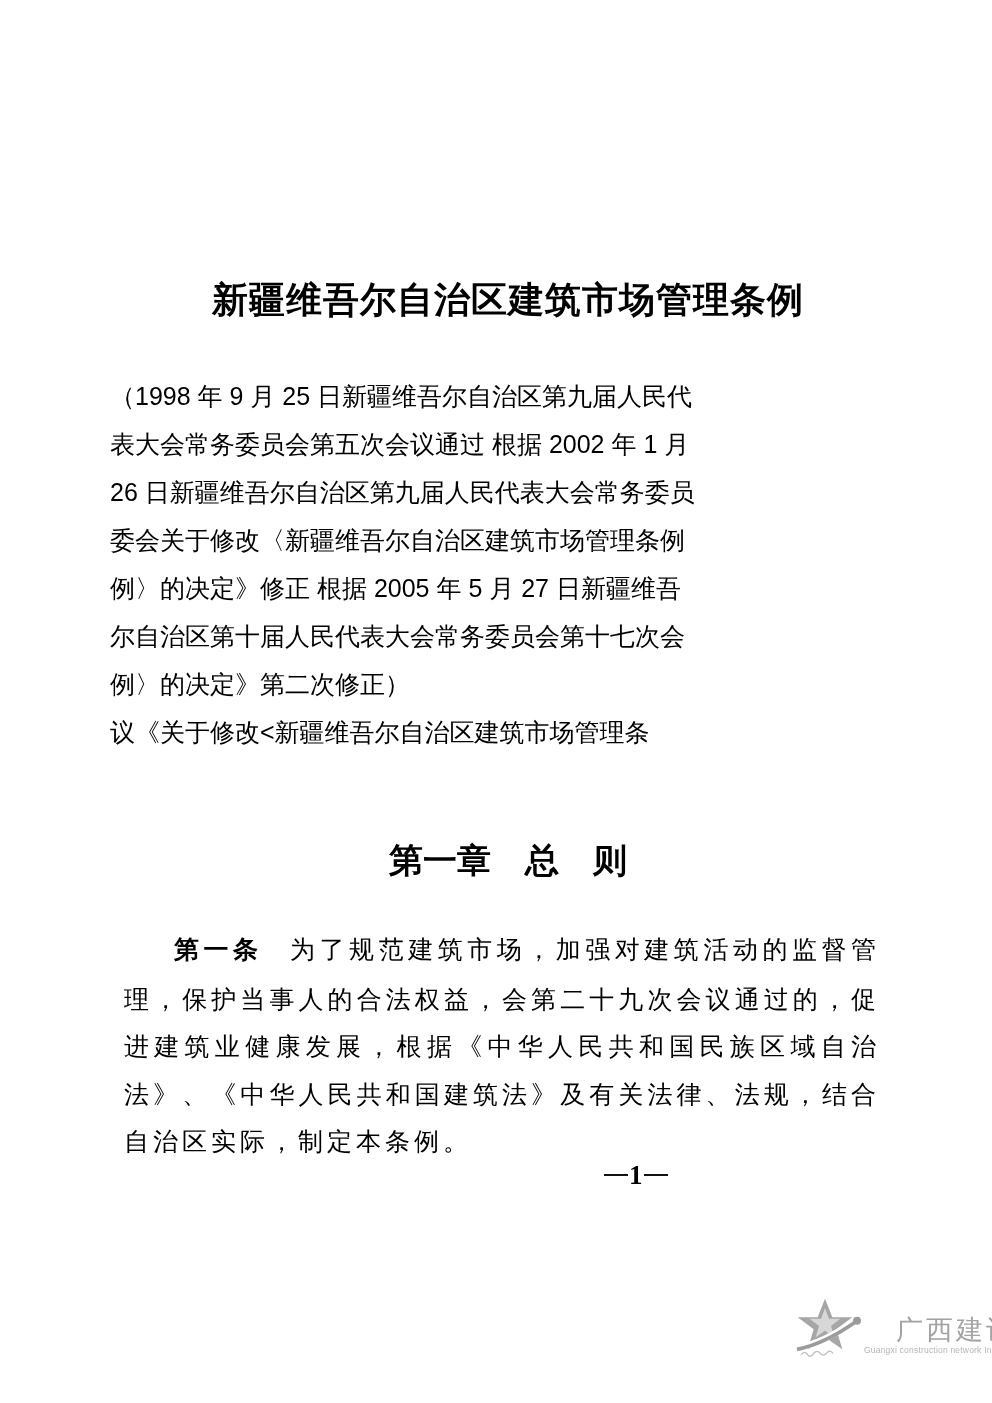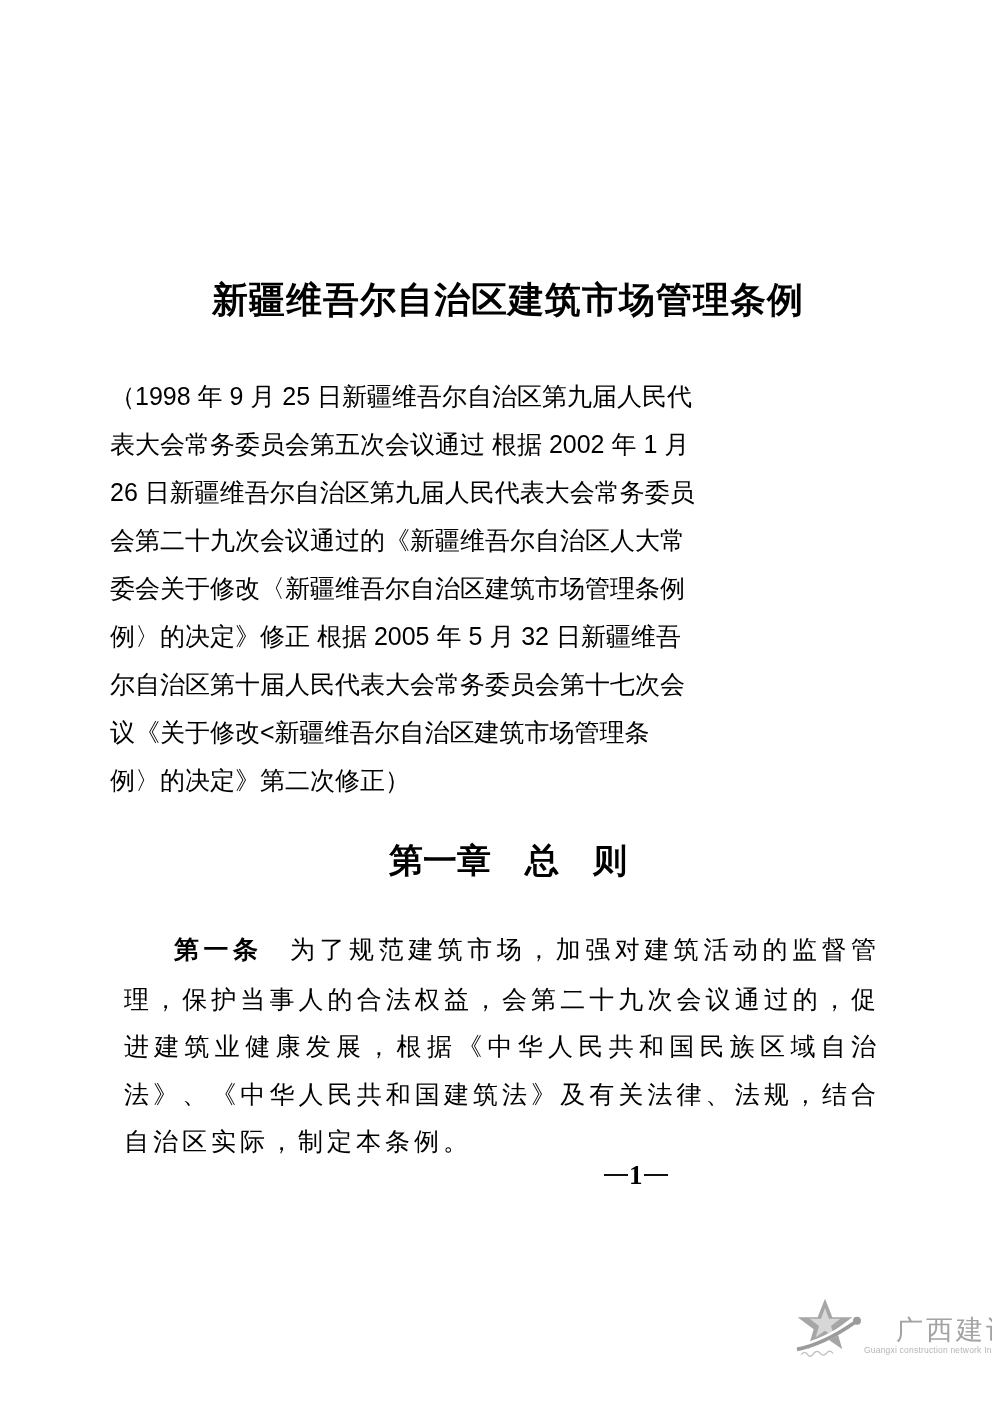--- a/index.html
+++ b/index.html
@@ -140,26 +140,25 @@
 <body>
 
 <div class="page">
 
   <div class="doc-title">新疆维吾尔自治区建筑市场管理条例</div>
 
   <div class="preamble">
     <div class="pre-line">（1998 年 9 月 25 日新疆维吾尔自治区第九届人民代</div>
     <div class="pre-line">表大会常务委员会第五次会议通过 根据 2002 年 1 月</div>
     <div class="pre-line">26 日新疆维吾尔自治区第九届人民代表大会常务委员</div>
-    <div class="pre-line">会第二十九次会议通过的《新疆维吾尔自治区人大常</div>
     <div class="pre-line">委会关于修改〈新疆维吾尔自治区建筑市场管理条例</div>
-    <div class="pre-line">例〉的决定》修正 根据 2005 年 5 月 32 日新疆维吾</div>
+    <div class="pre-line">例〉的决定》修正 根据 2005 年 5 月 27 日新疆维吾</div>
     <div class="pre-line">尔自治区第十届人民代表大会常务委员会第十七次会</div>
+    <div class="pre-line">例〉的决定》第二次修正）</div>
     <div class="pre-line">议《关于修改&lt;新疆维吾尔自治区建筑市场管理条</div>
-    <div class="pre-line">例〉的决定》第二次修正）</div>
   </div>
 
   <div class="chapter-heading">第一章　总　则</div>
 
   <div class="body-text">
     <p><span class="article-label">第一条</span><span>为了规范建筑市场，加强对建筑活动的监督管理，保护当事人的合法权益，会第二十九次会议通过的，促进建筑业健康发展，根据《中华人民共和国民族区域自治法》、《中华人民共和国建筑法》及有关法律、法规，结合自治区实际，制定本条例。</span></p>
   </div>
 
   <div class="page-number">
     <span class="dash"></span>

